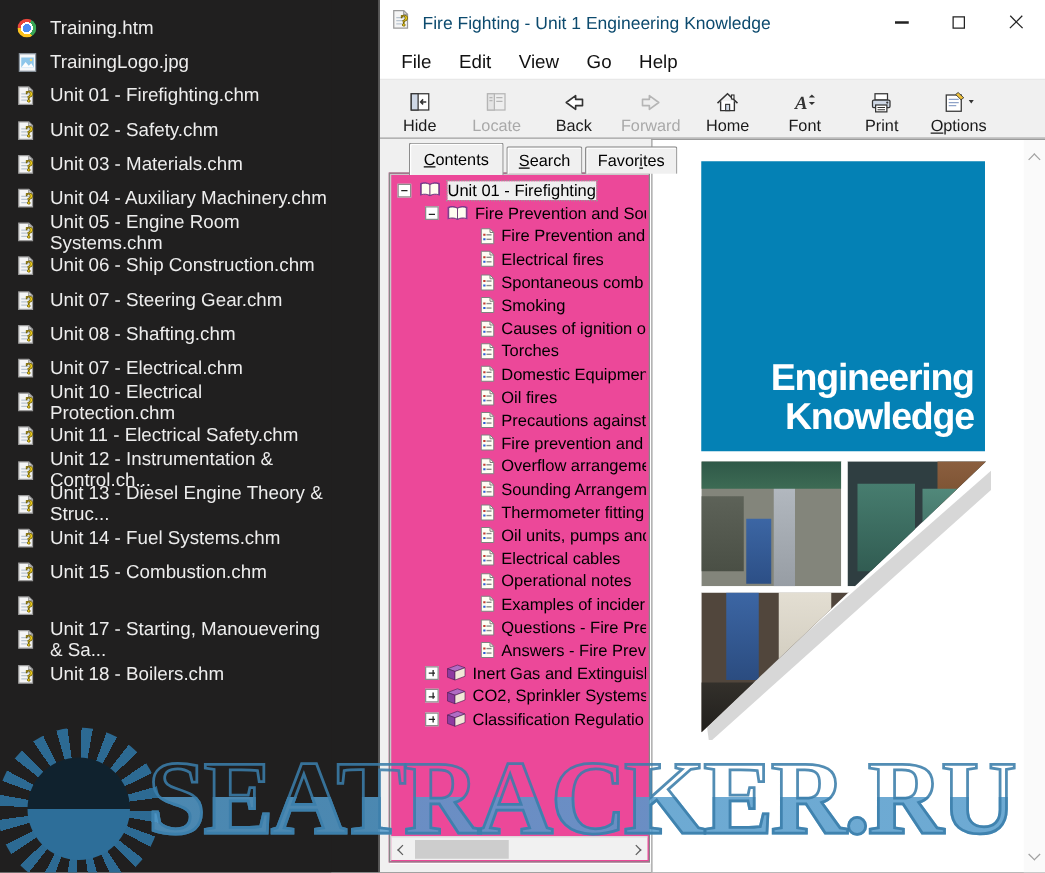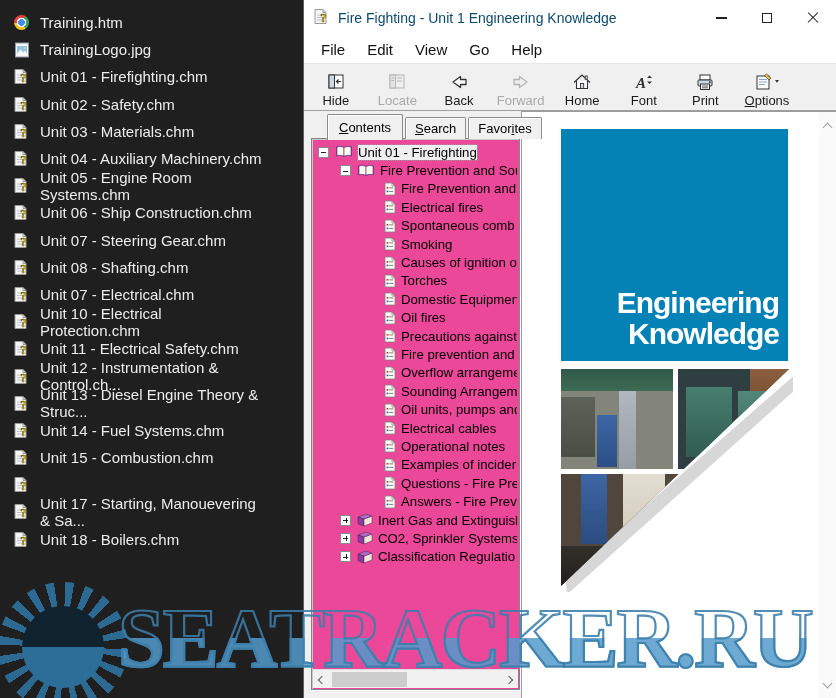--- a/index.html
+++ b/index.html
@@ -668,20 +668,33 @@
           <span class="nico">
             <svg width="12" height="14" viewBox="0 0 12 14">
               <path d="M1 1 H8 L11 4 V13 H1 Z" fill="#fffef4" stroke="#808080" stroke-width="0.8"></path>
               <path d="M8 1 V4 H11" fill="none" stroke="#808080" stroke-width="0.8"></path>
               <rect x="2.6" y="5" width="1.8" height="1.6" fill="#c23b2f"></rect>
               <rect x="5.2" y="5.3" width="4" height="1.1" fill="#8a8a8a"></rect>
               <rect x="2.6" y="8.6" width="1.8" height="1.6" fill="#2b5bd7"></rect>
               <rect x="5.2" y="8.9" width="4" height="1.1" fill="#8a8a8a"></rect>
             </svg>
           </span>
+          <span class="tlab">Thermometer fitting</span>
+        </div>
+        <div class="trow ind2">
+          <span class="nico">
+            <svg width="12" height="14" viewBox="0 0 12 14">
+              <path d="M1 1 H8 L11 4 V13 H1 Z" fill="#fffef4" stroke="#808080" stroke-width="0.8"></path>
+              <path d="M8 1 V4 H11" fill="none" stroke="#808080" stroke-width="0.8"></path>
+              <rect x="2.6" y="5" width="1.8" height="1.6" fill="#c23b2f"></rect>
+              <rect x="5.2" y="5.3" width="4" height="1.1" fill="#8a8a8a"></rect>
+              <rect x="2.6" y="8.6" width="1.8" height="1.6" fill="#2b5bd7"></rect>
+              <rect x="5.2" y="8.9" width="4" height="1.1" fill="#8a8a8a"></rect>
+            </svg>
+          </span>
           <span class="tlab">Oil units, pumps and</span>
         </div>
         <div class="trow ind2">
           <span class="nico">
             <svg width="12" height="14" viewBox="0 0 12 14">
               <path d="M1 1 H8 L11 4 V13 H1 Z" fill="#fffef4" stroke="#808080" stroke-width="0.8"></path>
               <path d="M8 1 V4 H11" fill="none" stroke="#808080" stroke-width="0.8"></path>
               <rect x="2.6" y="5" width="1.8" height="1.6" fill="#c23b2f"></rect>
               <rect x="5.2" y="5.3" width="4" height="1.1" fill="#8a8a8a"></rect>
               <rect x="2.6" y="8.6" width="1.8" height="1.6" fill="#2b5bd7"></rect>

